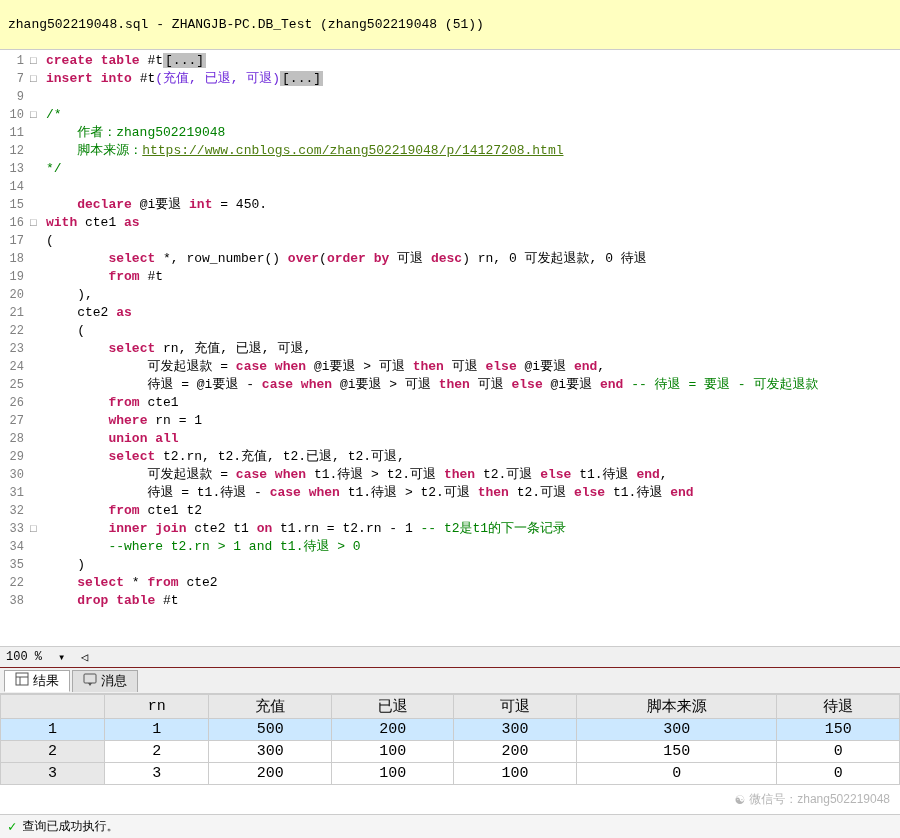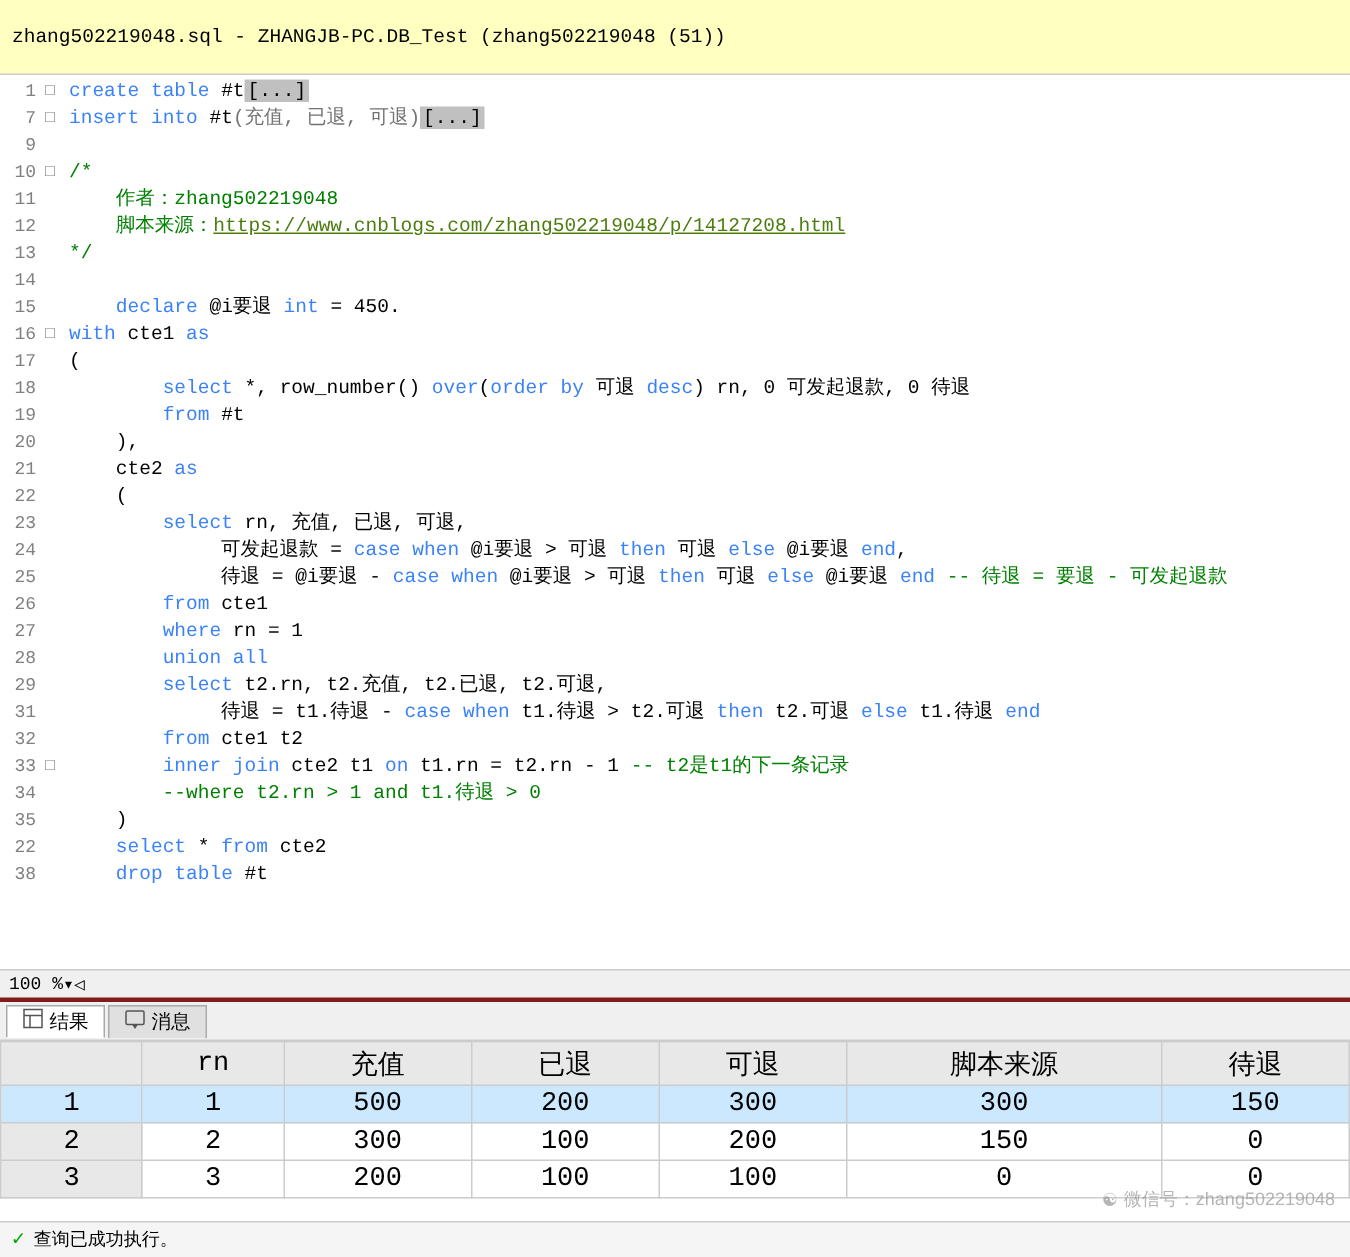--- a/index.html
+++ b/index.html
@@ -57,34 +57,34 @@
       flex-shrink: 0;
       font-size: 11px;
     }
 
     .line-content {
       flex: 1;
       white-space: pre;
       color: #000;
     }
 
-    .kw { color: #3b82f6; font-weight: normal; }
+    .kw { color: #be185d; font-weight: bold; }
     .comment { color: #008000; }
     .link { color: #4d7c0f; text-decoration: underline; }
 
     
     #zoom-bar {
       background: #f0f0f0;
       border-top: 1px solid #ccc;
-      border-bottom: 3px solid #7f1d1d;
+      border-bottom: 1px solid #7f1d1d;
       padding: 2px 6px;
       font-size: 12px;
       display: flex;
       align-items: center;
-      gap: 0;
+      gap: 16px;
       flex-shrink: 0;
       height: 22px;
     }
 
     
     #results-tabs {
       display: flex;
       align-items: center;
       background: #f0f0f0;
       border-bottom: 1px solid #ccc;
@@ -116,21 +116,21 @@
     #results-area {
       flex-shrink: 0;
       height: 120px;
       overflow: auto;
       background: #fff;
     }
 
     #results-table {
       border-collapse: collapse;
       width: 100%;
-      font-size: 18px;
+      font-size: 15px;
     }
 
     #results-table th {
       background: #e8e8e8;
       border: 1px solid #ccc;
       padding: 2px 8px;
       text-align: center;
       font-weight: normal;
       color: #000;
       min-width: 40px;
@@ -195,21 +195,21 @@
 
   <div class="code-line">
     <span class="line-number">1</span>
     <span class="line-indicator">□</span>
     <span class="line-content"><span class="kw">create</span> <span class="kw">table</span> #t<span style="background:#c0c0c0;color:#000;padding:0 2px">[...]</span></span>
   </div>
 
   <div class="code-line">
     <span class="line-number">7</span>
     <span class="line-indicator">□</span>
-    <span class="line-content"><span class="kw">insert</span> <span class="kw">into</span> #t<span style="color:#737373">(充值, 已退, 可退)</span><span style="background:#c0c0c0;color:#000;padding:0 2px">[...]</span></span>
+    <span class="line-content"><span class="kw">insert</span> <span class="kw">into</span> #t<span style="color:#6d28d9">(充值, 已退, 可退)</span><span style="background:#c0c0c0;color:#000;padding:0 2px">[...]</span></span>
   </div>
 
   <div class="code-line">
     <span class="line-number">9</span>
     <span class="line-indicator"> </span>
     <span class="line-content"> </span>
   </div>
 
   <div class="code-line">
     <span class="line-number">10</span>
@@ -324,20 +324,25 @@
     <span class="line-indicator"> </span>
     <span class="line-content">        <span class="kw">union all</span></span>
   </div>
 
   <div class="code-line">
     <span class="line-number">29</span>
     <span class="line-indicator"> </span>
     <span class="line-content">        <span class="kw">select</span> t2.rn, t2.充值, t2.已退, t2.可退,</span>
   </div>
 
+  <div class="code-line">
+    <span class="line-number">30</span>
+    <span class="line-indicator"> </span>
+    <span class="line-content">             可发起退款 = <span class="kw">case</span> <span class="kw">when</span> t1.待退 &gt; t2.可退 <span class="kw">then</span> t2.可退 <span class="kw">else</span> t1.待退 <span class="kw">end</span>,</span>
+  </div>
 
   <div class="code-line">
     <span class="line-number">31</span>
     <span class="line-indicator"> </span>
     <span class="line-content">             待退 = t1.待退 - <span class="kw">case</span> <span class="kw">when</span> t1.待退 &gt; t2.可退 <span class="kw">then</span> t2.可退 <span class="kw">else</span> t1.待退 <span class="kw">end</span></span>
   </div>
 
   <div class="code-line">
     <span class="line-number">32</span>
     <span class="line-indicator"> </span>

